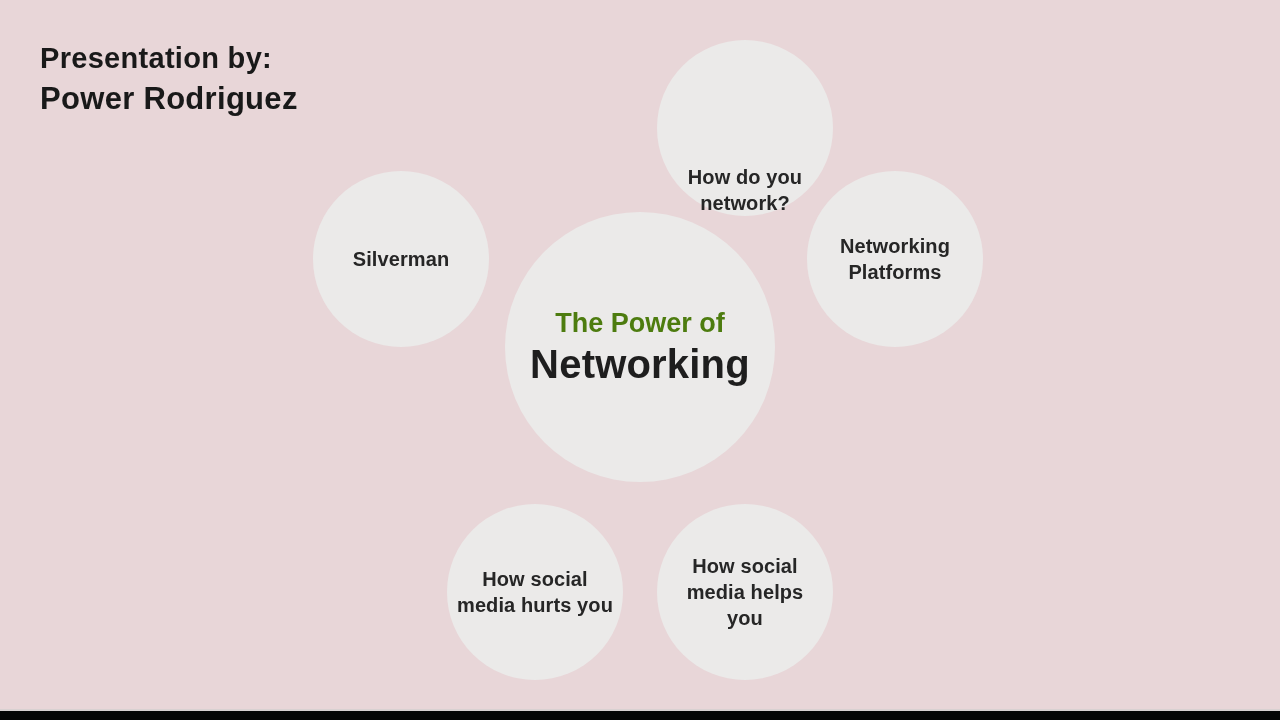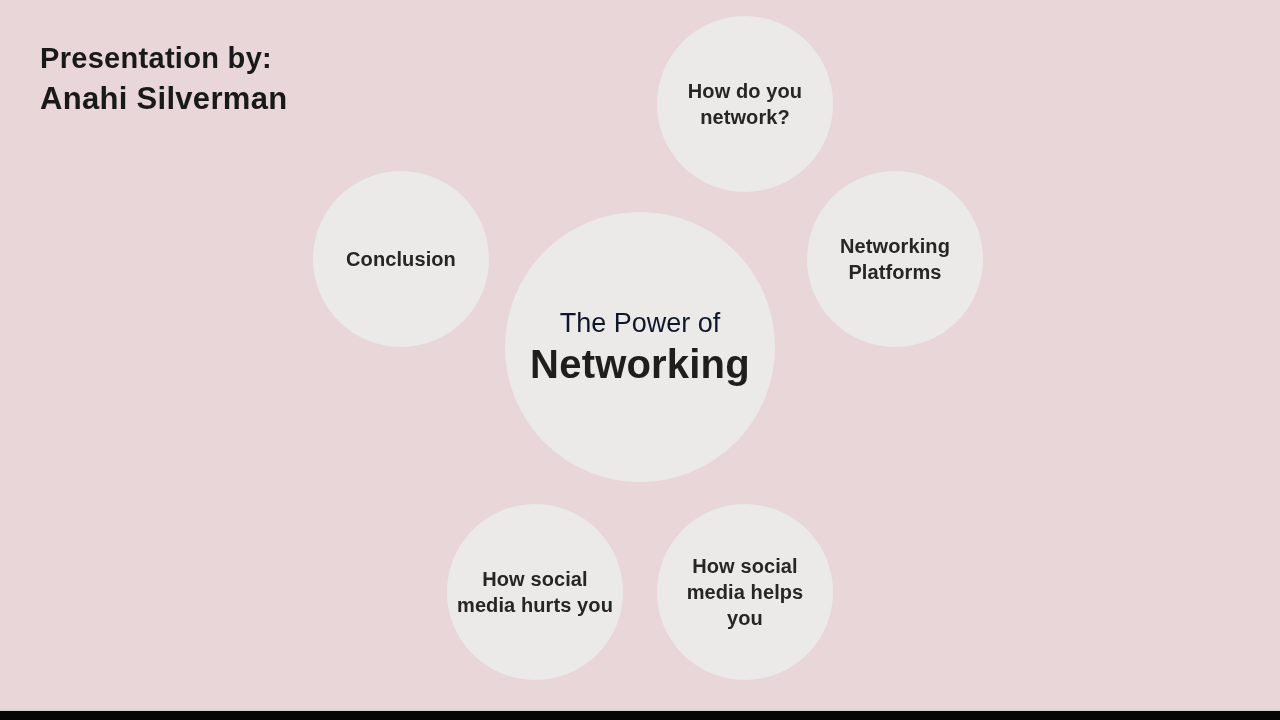--- a/index.html
+++ b/index.html
@@ -39,30 +39,30 @@
     white-space: pre-line;
     font-size: 20px;
     line-height: 26px;
     font-weight: 600;
     color: #262626;
     letter-spacing: 0.1px;
   }
   .center-bubble { width: 270px; height: 270px; left: 505px; top: 212px; }
   .center-line1 {
     font-size: 27px; line-height: 34px;
-    font-weight: 400; color: #0f172a;
+    font-weight: 700; color: #4d7c0f;
   }
   .center-line2 {
     font-size: 40px; line-height: 48px;
     font-weight: 700; color: #1e1e1e;
     letter-spacing: 0.2px;
   }
   
   .pos-references          { left: 447px; top: 24px;  }
-  .pos-network             { left: 657px; top: 16px;  }
+  .pos-network             { left: 657px; top: 40px; justify-content: flex-end;  }
   .pos-platforms           { left: 807px; top: 171px; }
   .pos-conclusion          { left: 313px; top: 171px; }
   .pos-college             { left: 807px; top: 364px; }
   .pos-director            { left: 313px; top: 364px; }
   .pos-hurts               { left: 447px; top: 504px; }
   .pos-helps               { left: 657px; top: 504px; }
   .letterbox-bottom {
     position: absolute;
     left: 0; bottom: 0;
     width: 1280px; height: 9px;
@@ -76,41 +76,41 @@
     background: #241c1f;
   }
 </style>
 </head>
 <body>
 
 <div class="stage">
 
   <div class="byline">
     <div class="byline-line1">Presentation by:</div>
-    <div class="byline-line2">Anahi Silverman</div>
+    <div class="byline-line2">Power Rodriguez</div>
   </div>
 
   <div class="bubble center-bubble">
     <div class="center-line1">The Power of</div>
     <div class="center-line2">Networking</div>
   </div>
 
 
   <div class="bubble sat pos-network">
     <span class="bubble-label">How do you
 network?</span>
   </div>
 
   <div class="bubble sat pos-platforms">
     <span class="bubble-label">Networking
 Platforms</span>
   </div>
 
   <div class="bubble sat pos-conclusion">
-    <span class="bubble-label">Conclusion</span>
+    <span class="bubble-label">Silverman</span>
   </div>
 
 
 
   <div class="bubble sat pos-hurts">
     <span class="bubble-label">How social
 media hurts you</span>
   </div>
 
   <div class="bubble sat pos-helps">

